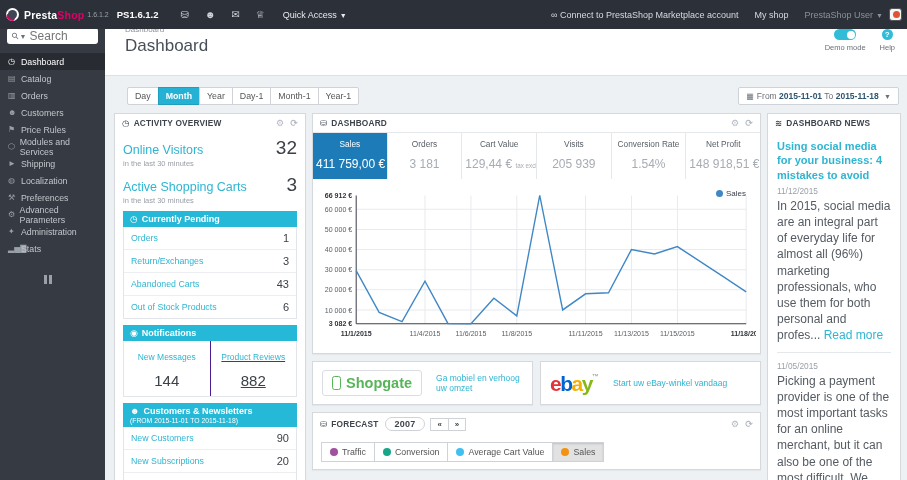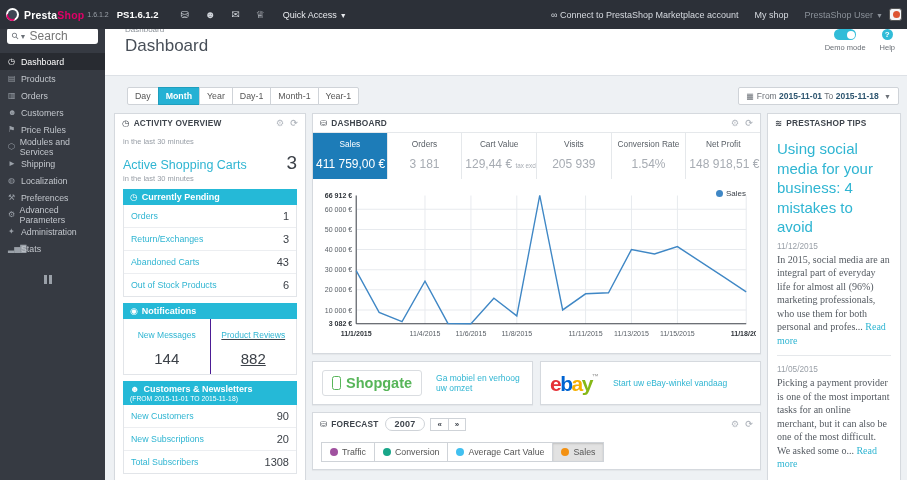--- a/index.html
+++ b/index.html
@@ -127,23 +127,23 @@
   .nav-group { display:flex; }
   .nav-btn { border:1px solid #cfd3d8; background:#fff; font-size:8px; color:#3e444c; padding:1px 6px; margin-left:-1px; cursor:pointer; font-weight:bold; }
   .fc-legend { padding:7px 8px; display:flex; }
   .fbtn { display:flex; align-items:center; gap:4px; background:#fff; border:1px solid #cfd3d8; font-size:8.8px; color:#555; padding:4px 8px; margin-left:-1px; cursor:pointer; }
   .fbtn:first-child { margin-left:0; }
   .fbtn.active { background:#e2e2e2; box-shadow:inset 0 1px 2px rgba(0,0,0,.15); }
   .fdot { width:8px; height:8px; border-radius:50%; display:inline-block; }
 
   
   .news-body { padding:7px 9px 5px; }
-  .news-art a.nt { color:#2fb5d2; font-size:15px; font-weight:normal; text-decoration:none; line-height:1.3; display:block; cursor:pointer; }
+  .news-art a.nt { color:#2fb5d2; font-size:11px; font-weight:bold; text-decoration:none; line-height:1.3; display:block; cursor:pointer; }
   .news-date { font-size:8.3px; color:#9aa0a8; margin:4px 0 2px; }
-  .news-ex { font-size:10px; color:#555b62; line-height:1.35;font-family:Liberation Serif, serif; }
+  .news-ex { font-size:12px; color:#555b62; line-height:1.35; }
   .news-ex a { color:#2fb5d2; text-decoration:none; cursor:pointer; }
   .news-hr { border:0; border-top:1px solid #e5e8eb; margin:8px 0; }
   .news-more { margin:10px 0 0; }
   .news-more a { color:#2fb5d2; font-size:9px; text-decoration:none; cursor:pointer; }
 
   
   .tips-body { padding:7px 9px; }
   .tips-top { overflow:hidden; margin-bottom:6px; }
   .ingenico { float:right; width:80px; text-align:right; }
   .ing-name { display:inline-block; font-size:17px; font-weight:bold; color:#3a3e46; letter-spacing:-0.8px; border-top:3px solid #3a3e46; line-height:1.05; padding-top:1px; }
@@ -178,21 +178,21 @@
       <span class="caret">▼</span>
       <input placeholder="Search" style="">
     </div>
     <nav>
       <div class="menu-item active">
           <span class="mi">◷</span>
           <span>Dashboard</span>
         </div>
       <div class="menu-item">
           <span class="mi">▤</span>
-          <span>Products</span>
+          <span>Catalog</span>
         </div>
       <div class="menu-item">
           <span class="mi">▥</span>
           <span>Orders</span>
         </div>
       <div class="menu-item">
           <span class="mi">☻</span>
           <span>Customers</span>
         </div>
       <div class="menu-item">
@@ -269,20 +269,24 @@
       <div class="col-left">
         <div class="panel">
           <div class="panel-h">
             <span class="ph-ic">◷</span>
             <span>ACTIVITY OVERVIEW</span>
             <span class="sp"></span>
             <span class="hic">⚙</span>
             <span class="hic">⟳</span>
           </div>
           <div class="act-body">
+            <div class="kline">
+                <a>Online Visitors</a>
+                <span class="kv">32</span>
+              </div>
             <div class="ksub">in the last 30 minutes</div>
             <div class="kline">
                 <a>Active Shopping Carts</a>
                 <span class="kv">3</span>
               </div>
             <div class="ksub">in the last 30 minutes</div>
 
             <div class="secbar"><span class="si">◷</span><span>Currently Pending</span></div>
             <div class="tbl">
               <div class="trow">
@@ -452,21 +456,21 @@
                 <span>Sales</span>
               </button>
           </div>
         </div>
       </div>
 
       <div class="col-right">
         <div class="panel">
           <div class="panel-h">
             <span class="ph-ic">≋</span>
-            <span>PRESTASHOP TIPS</span>
+            <span>DASHBOARD NEWS</span>
           </div>
           <div class="news-body">
             <div class="news-art">
               <a class="nt">Using social media for your business: 4 mistakes to avoid</a>
               <div class="news-date">11/12/2015</div>
               <div class="news-ex"><span>In 2015, social media are an integral part of everyday life for almost all (96%) marketing professionals, who use them for both personal and profes...</span> <a>Read more</a></div>
             </div>
             <hr class="news-hr">
             <div class="news-art">
               <div class="news-date">11/05/2015</div>

